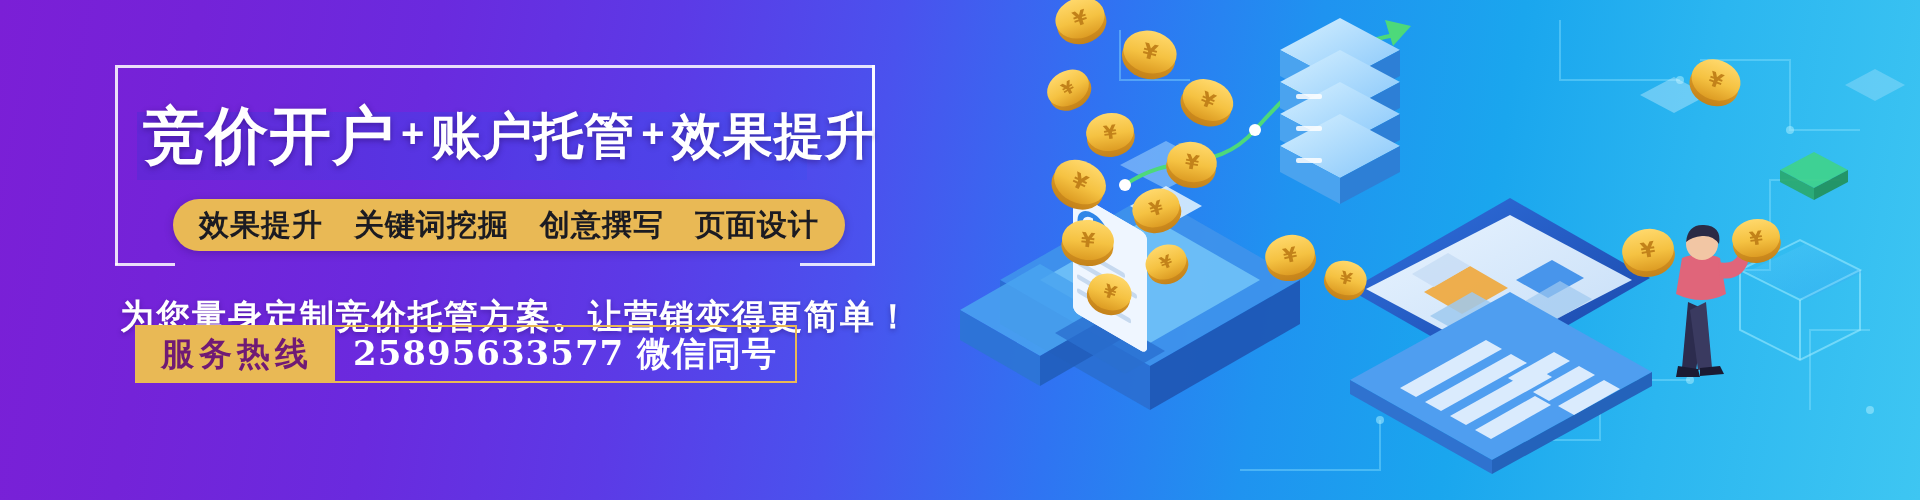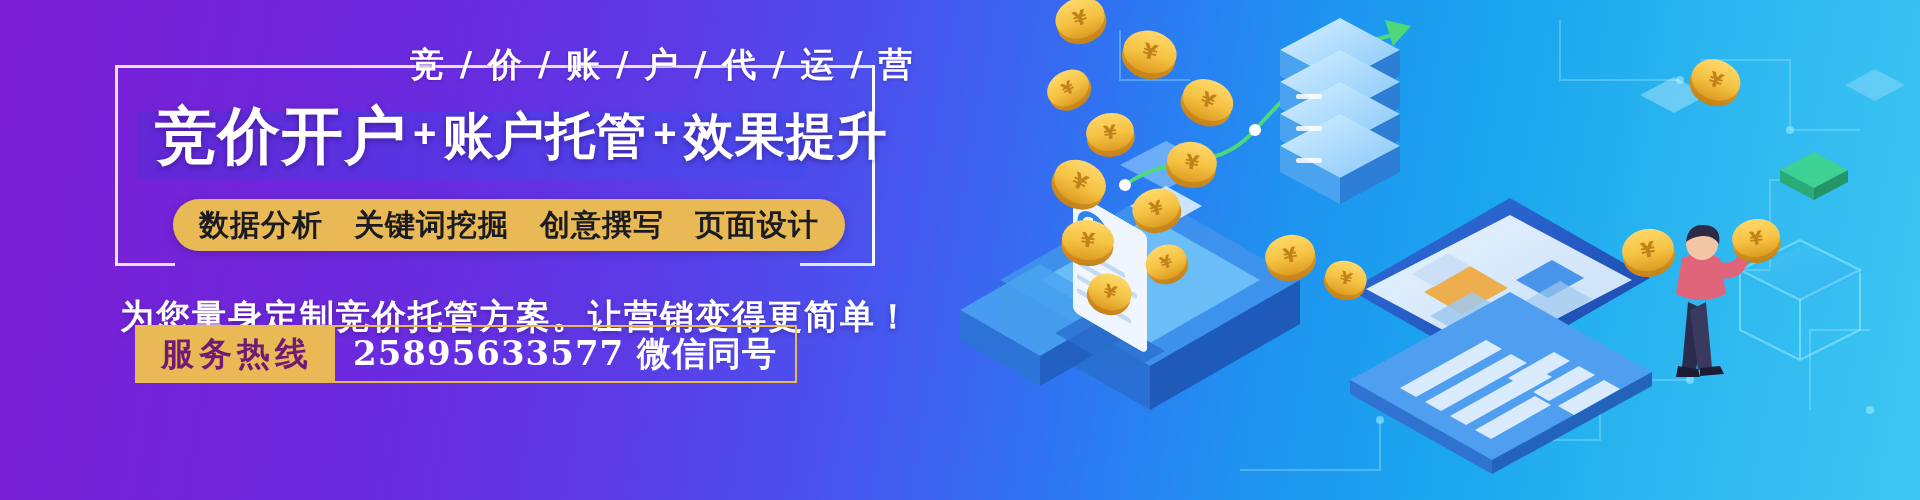--- a/index.html
+++ b/index.html
@@ -82,21 +82,21 @@
     left:137px; top:112px;
     width:670px; height:68px;
     background:linear-gradient(90deg,
        rgba(98,40,214,.92) 0%,
        rgba(84,56,228,.92) 50%,
        rgba(72,76,236,.92) 100%);
   }
 
   .headline {
     position:absolute;
-    left:155px; top:105px;
+    left:143px; top:105px;
     white-space:nowrap;
     color:#ffffff;
     font-weight:bold;
     letter-spacing:1px;
     text-shadow:0 2px 6px rgba(30,0,80,.45);
   }
   .headline .big { font-size:62px; line-height:1; vertical-align:-4px; }
   .headline .plus { font-size:40px; padding:0 6px; font-weight:bold; vertical-align:6px; }
   .headline .mid { font-size:50px; line-height:1; vertical-align:0px; }
 
@@ -472,29 +472,28 @@
     </g>
   </svg>
 
   <div class="content">
 
     <div class="bracket"></div>
     <div class="bracket-right-seg"></div>
     <div class="bracket-bottom-left"></div>
     <div class="bracket-bottom-right"></div>
 
-    <div class="tagline">竞 / 价 / 账 / 户 / 代 / 运 / 营</div>
 
     <div class="headline-band"></div>
 
     <div class="headline">
       <span class="big">竞价开户</span><span class="plus">+</span><span class="mid">账户托管</span><span class="plus">+</span><span class="mid">效果提升</span>
     </div>
 
-    <div class="pill">数据分析　关键词挖掘　创意撰写　页面设计</div>
+    <div class="pill">效果提升　关键词挖掘　创意撰写　页面设计</div>
 
     <div class="subtitle">为您量身定制竞价托管方案。让营销变得更简单！</div>
 
     <div class="hotline">
       <div class="hotline-label">服务热线</div>
       <div class="hotline-number">25895633577 微信同号</div>
     </div>
   </div>
 </div>
 

